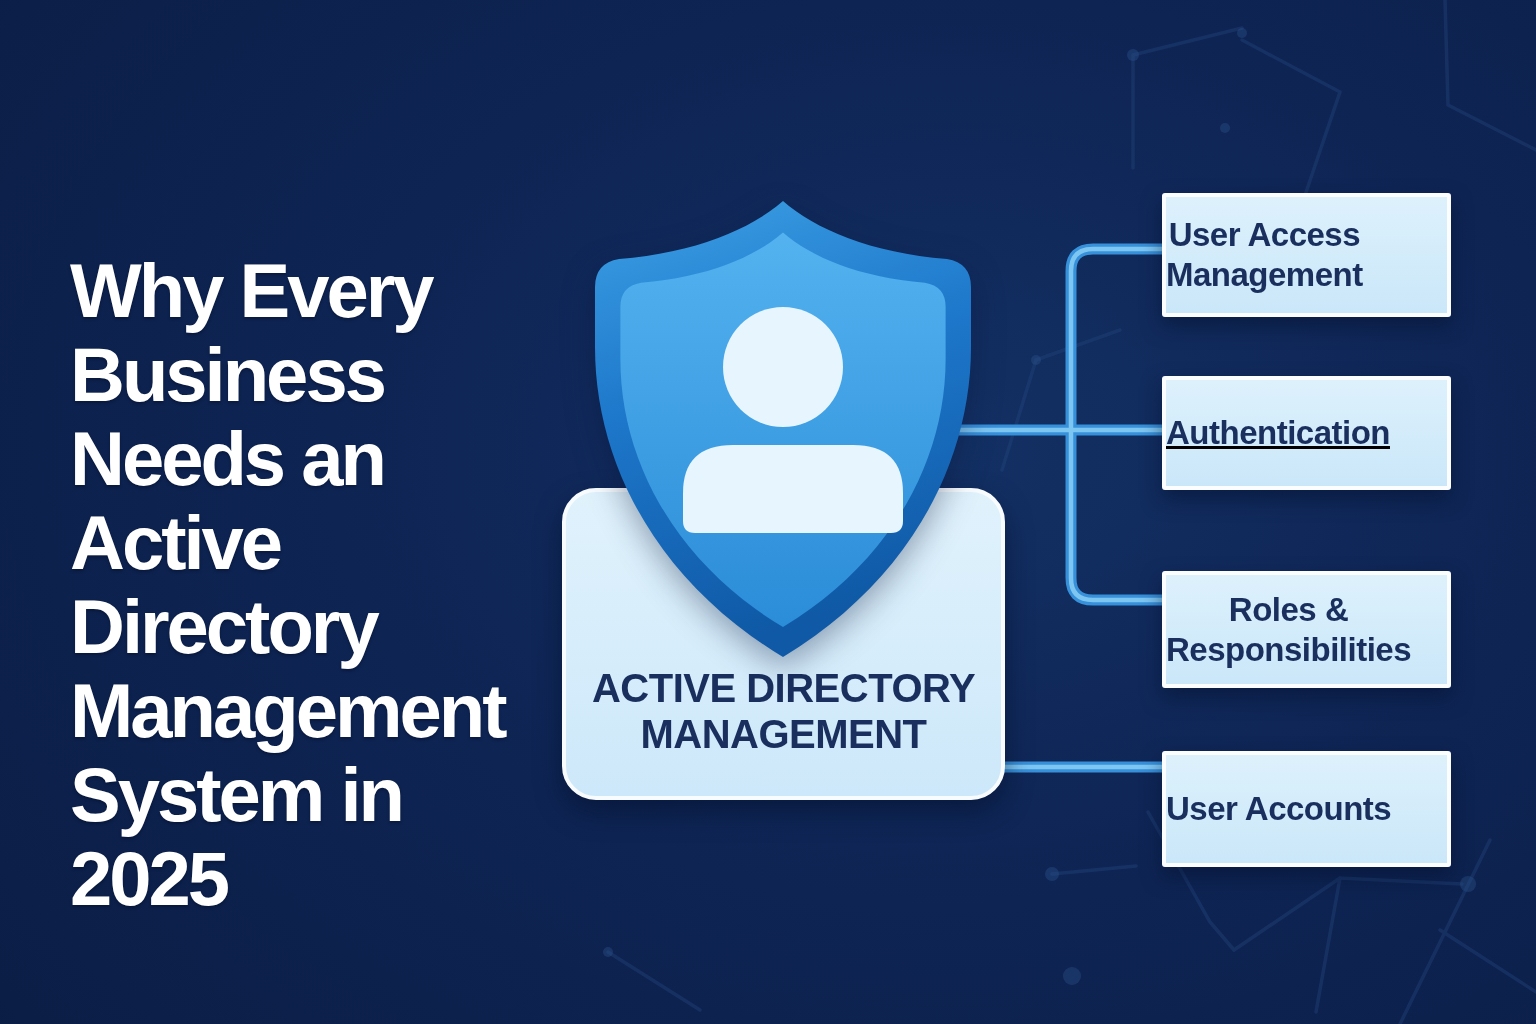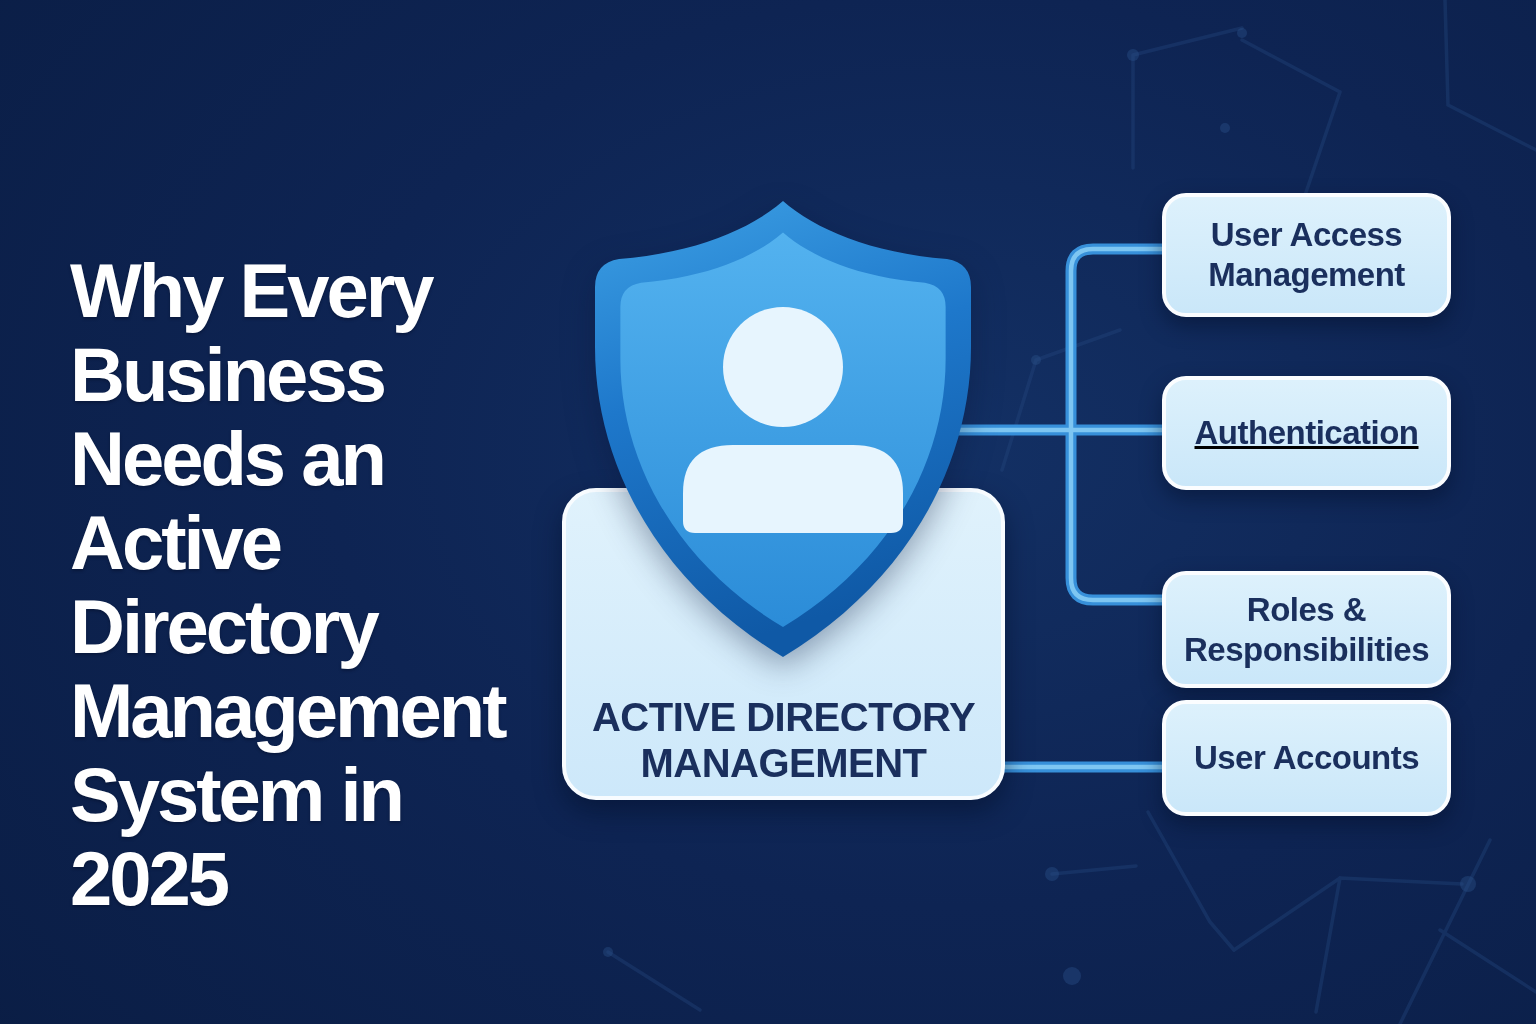--- a/index.html
+++ b/index.html
@@ -27,49 +27,49 @@
   }
 
   
   .center-node{
     left:562px;top:488px;width:443px;height:312px;z-index:3;
     box-sizing:border-box;
     background:linear-gradient(180deg,#e0f2fc 0%,#cde8fa 100%);
     border:4px solid #f8fcff;border-radius:34px;
     box-shadow:0 12px 26px rgba(4,16,44,.55);
     display:flex;flex-direction:column;justify-content:flex-end;align-items:center;
-    padding-bottom:10px;
+    padding-bottom:39px;
   }
   .center-node .label{
     color:var(--node-text,#1a2f5d);
     font-size:40px;line-height:46px;font-weight:bold;letter-spacing:-.5px;
     text-align:center;white-space:pre-line;
   }
 
   
   #shield{left:583px;top:195px;width:400px;height:468px;z-index:4;
     filter:drop-shadow(0 10px 16px rgba(5,22,58,.38));}
 
   
   .branch-node{
     left:1162px;width:289px;z-index:5;box-sizing:border-box;
     background:linear-gradient(180deg,#ddf1fc 0%,#cae7f9 100%);
-    border:4px solid #fbfdff;border-radius:24px;
+    border:4px solid #fbfdff;border-radius:3px;
     box-shadow:0 9px 20px rgba(4,16,44,.5);
-    display:flex;align-items:center;justify-content:center;
+    display:flex;align-items:center;
   }
   .branch-node .label{
     color:var(--node-text,#1a2f5d);
     font-size:33px;line-height:40px;font-weight:bold;letter-spacing:-.5px;
     text-align:center;white-space:pre-line;
   }
   #node-0{top:193px;height:124px;}
   #node-1{top:376px;height:114px;text-decoration:underline;}
   #node-2{top:571px;height:117px;}
-  #node-3{top:700px;height:116px;}
+  #node-3{top:751px;height:116px;}
 </style>
 </head>
 <body>
 
 <svg id="bg-pattern" class="abs" viewBox="0 0 1536 1024" xmlns="http://www.w3.org/2000/svg">
   <g stroke="#24487f" stroke-width="3.5" fill="none" opacity="0.38" stroke-linecap="round">
     <path d="M1133,55 L1133,168 M1133,55 L1242,28 M1242,40 L1340,92 M1340,92 L1300,210"></path>
     <path d="M1445,0 L1448,105 M1448,105 L1536,150"></path>
     <path d="M1036,360 L1002,470 M1036,360 L1120,330"></path>
     <path d="M1052,874 L1136,866"></path>

